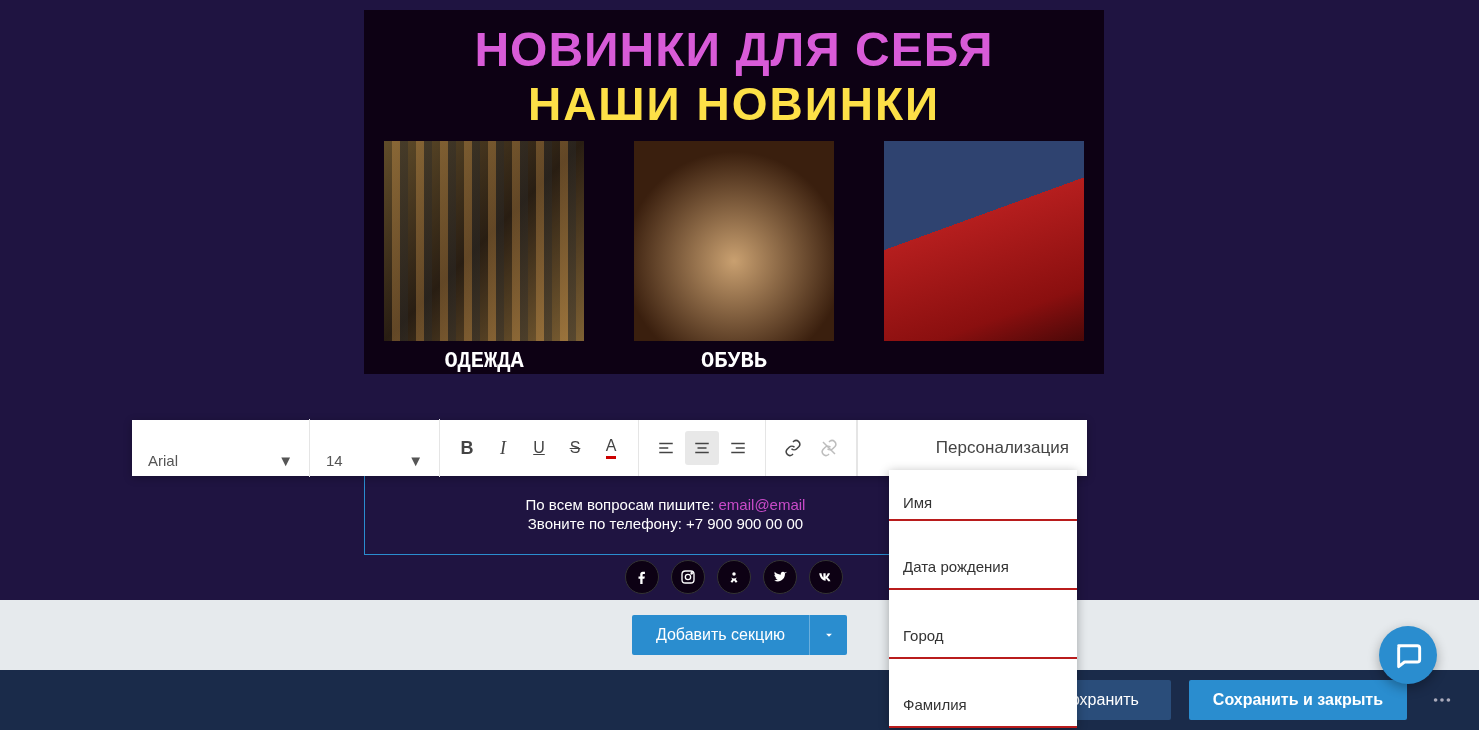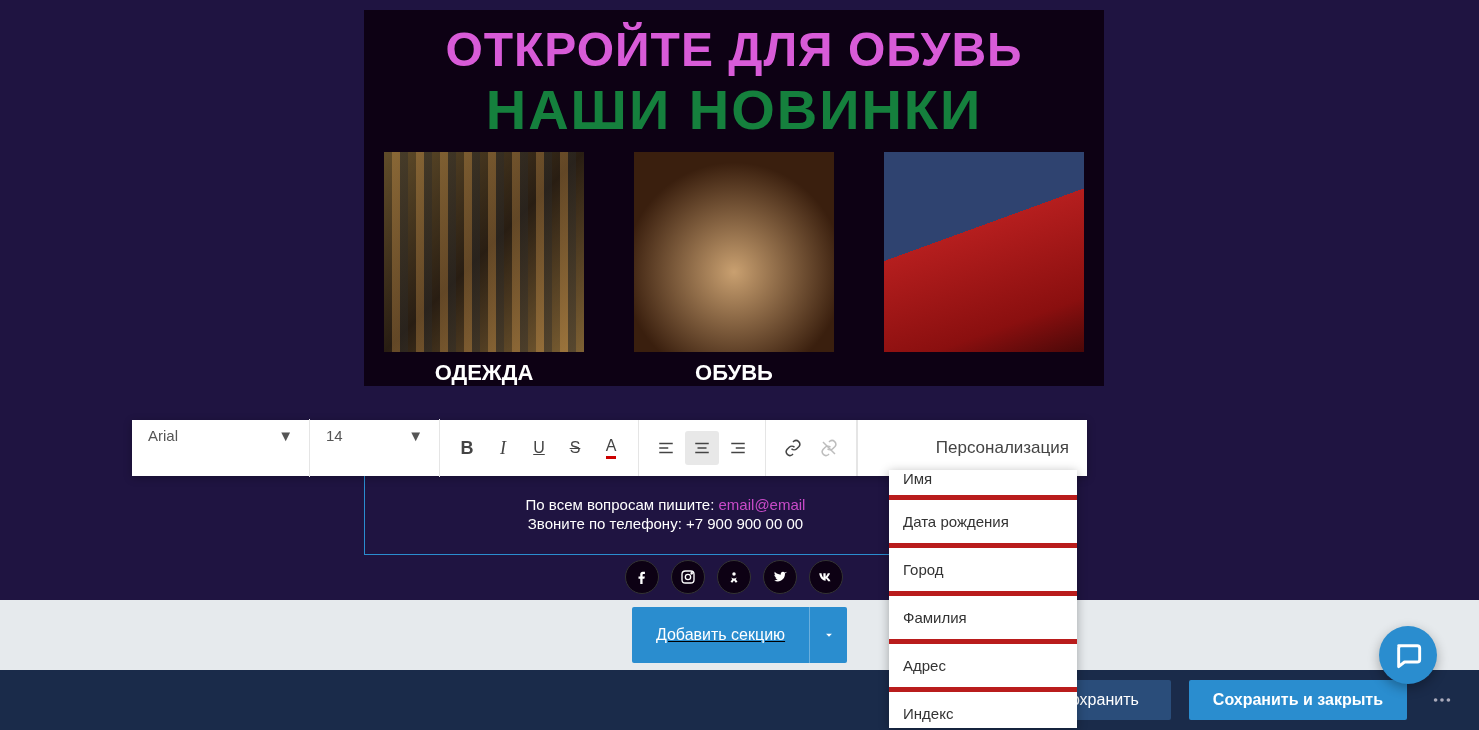--- a/index.html
+++ b/index.html
@@ -1,68 +1,68 @@
 <!DOCTYPE html>
 <html><head>
 <meta charset="utf-8">
 <style>
 * { box-sizing: border-box; margin: 0; padding: 0; }
 body { font-family: Arial, sans-serif; background: #1f1441; width: 1479px; height: 730px; overflow: hidden; position: relative; }
 .canvas-area { position: absolute; left: 0; top: 0; width: 1479px; height: 600px; }
 .email-body { position: absolute; left: 364px; top: 10px; width: 740px; background: #0d0114; }
 .head1 { color: #d85bd8; font-size: 48px; font-weight: bold; text-align: center; padding-top: 12px; letter-spacing: 1px; }
-.head2 { color: #15803d; font-size: 56px; font-weight: bold; text-align: center; letter-spacing: 2px; }
-.products { display: flex; justify-content: center; gap: 50px; padding: 10px 20px 0 20px; }
+.head2 { color: #fde047; font-size: 46px; font-weight: bold; text-align: center; letter-spacing: 2px; }
+.products { display: flex; justify-content: center; gap: 50px; padding: 10px 20px 0 20px; font-family: Liberation Mono, monospace; }
 .product { width: 200px; text-align: center; }
 .product-img { width: 200px; height: 200px; background-size: cover; background-position: center; }
 .p-clothes { background: linear-gradient(135deg,#8a6d3b 0%,#3a2a1a 50%,#b58b4a 100%); }
 .p-clothes::before { content:''; display:block; width:100%; height:100%; background: repeating-linear-gradient(90deg,rgba(0,0,0,0.3) 0 8px, rgba(139,100,50,0.5) 8px 16px, rgba(30,30,30,0.6) 16px 24px); }
 .p-shoes { background: radial-gradient(circle at 50% 60%, #c9a070 0%, #3a1f0e 70%); position:relative; }
 .p-bags { background: linear-gradient(160deg,#2f4370 0%, #2f4370 40%, #b51e1e 40%, #8a0f0f 80%, #4a0808 100%); position:relative; }
 .product-label { color: #fff; font-weight: bold; font-size: 22px; margin-top: 8px; }
 .selected-block { position: absolute; left: 364px; top: 465px; width: 603px; height: 90px; border: 1px solid #2a8dcf; }
 .contact-line { color: #fff; font-size: 15px; text-align: center; margin-top: 30px; }
 .contact-line a { color: #c94bc9; text-decoration: none; }
 .contact-line2 { color: #fff; font-size: 15px; text-align: center; margin-top: 2px; }
 .socials { position: absolute; left: 364px; top: 560px; width: 740px; display: flex; justify-content: center; gap: 12px; }
 .social-ic { width: 34px; height: 34px; border-radius: 50%; background: #0d0114; border:1px solid #333; display: flex; align-items: center; justify-content: center; color:#fff; font-size:16px; }
 .toolbar { position: absolute; left: 132px; top: 420px; width: 955px; height: 56px; background: #fff; display: flex; align-items: center; box-shadow: 0 2px 8px rgba(0,0,0,0.25); z-index: 30; }
-.tb-select { height: 58px; border-right: 1px solid #e5e5e5; display: flex; align-items: flex-start; padding: 8px 16px; cursor: pointer; }
+.tb-select { height: 58px; border-right: 1px solid #e5e5e5; display: flex; align-items: flex-end; padding: 8px 16px; cursor: pointer; }
 .tb-select span { color: #555; font-size: 15px; }
 .tb-caret { margin-left: auto; color: #888; font-size: 10px; padding-left: 24px; }
 .font-sel { width: 178px; }
 .size-sel { width: 130px; }
 .tb-group { height: 56px; display: flex; align-items: center; border-right: 1px solid #e5e5e5; padding: 0 10px; gap: 2px; }
 .tb-btn { width: 34px; height: 34px; display: flex; align-items: center; justify-content: center; cursor: pointer; border-radius: 3px; color:#444; }
 .tb-btn.active { background: #e8e8e8; }
 .tb-btn svg { width: 18px; height: 18px; }
 .tb-pers { flex:1; display:flex; justify-content:flex-end; padding-right: 18px; color:#444; font-size:17px; cursor:pointer; border-left:1px solid #e5e5e5; height:56px; align-items:center; padding-left:36px;}
 .dropdown { position: absolute; left: 889px; top: 470px; width: 188px; background: #fff; box-shadow: 0 2px 10px rgba(0,0,0,0.3); z-index: 40; max-height: 258px; overflow-y: scroll; }
 .dropdown::-webkit-scrollbar { width: 14px; }
 .dropdown::-webkit-scrollbar-track { background: #f1f1f1; }
 .dropdown::-webkit-scrollbar-thumb { background: #c1c1c1; }
-.dd-item { padding: 13px 14px; font-size: 15px; color: #333; cursor: pointer; border-bottom: 5px solid #b91c1c; }
+.dd-item { padding: 13px 14px; font-size: 15px; color: #333; cursor: pointer; border-bottom: 2px solid #b91c1c; margin-top: 24px; }
 .dd-item.cut { padding-top: 0; padding-bottom: 8px; }
 .add-section-bar { position: absolute; left: 0; top: 600px; width: 1479px; height: 70px; background: #e6eaed; display: flex; align-items: center; justify-content: center; }
-.add-sec-btn { display: flex; height: 56px; text-decoration: underline; }
+.add-sec-btn { display: flex; height: 40px; }
 .add-sec-main { background: #2a8dcf; color: #fff; padding: 0 24px; display: flex; align-items: center; font-size: 16px; border-radius: 2px 0 0 2px; cursor: pointer; }
 .add-sec-drop { background: #2a8dcf; width: 38px; display: flex; align-items: center; justify-content: center; border-left: 1px solid rgba(255,255,255,0.3); border-radius: 0 2px 2px 0; cursor: pointer; }
 .bottom-bar { position: absolute; left: 0; top: 670px; width: 1479px; height: 60px; background: #1a2b4a; display: flex; align-items: center; justify-content: flex-end; padding-right: 20px; gap: 18px; }
 .btn-save { background: #2a4d7a; color: #fff; height: 40px; padding: 0 32px; display: flex; align-items: center; font-size: 16px; border-radius: 2px; cursor: pointer; }
 .btn-save-close { background: #2a8dcf; color: #fff; height: 40px; padding: 0 24px; display: flex; align-items: center; font-size: 16px; font-weight: bold; border-radius: 2px; cursor: pointer; }
 .btn-more { width: 34px; height: 34px; display: flex; align-items: center; justify-content: center; cursor: pointer; color: #aab; font-size: 22px; }
 .chat-bubble { position: absolute; right: 42px; bottom: 46px; width: 58px; height: 58px; border-radius: 50%; background: #2a8dcf; display: flex; align-items: center; justify-content: center; cursor: pointer; z-index: 50; box-shadow: 0 4px 12px rgba(0,0,0,0.3); }
 .chat-bubble svg { width: 28px; height: 28px; fill: #fff; }
 </style>
 </head>
 <body>
 
 <div class="canvas-area">
   <div class="email-body">
-    <div class="head1">ОТКРОЙТЕ ДЛЯ ОБУВЬ</div>
+    <div class="head1">НОВИНКИ ДЛЯ СЕБЯ</div>
     <div class="head2">НАШИ НОВИНКИ</div>
     <div class="products">
       <div class="product">
         <div class="product-img p-clothes"></div>
         <div class="product-label">ОДЕЖДА</div>
       </div>
       <div class="product">
         <div class="product-img p-shoes"></div>
         <div class="product-label">ОБУВЬ</div>
       </div>

